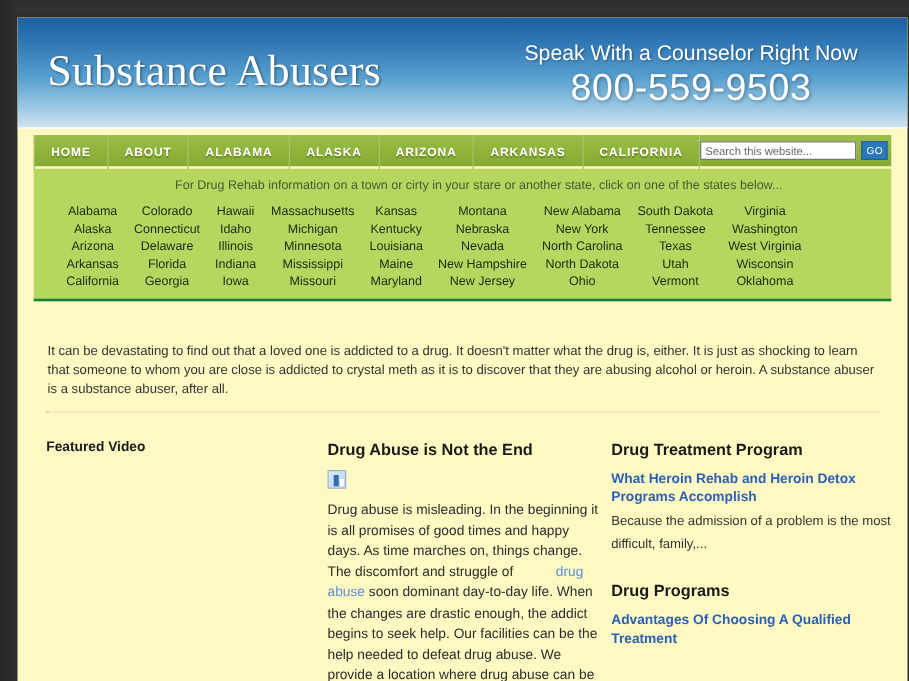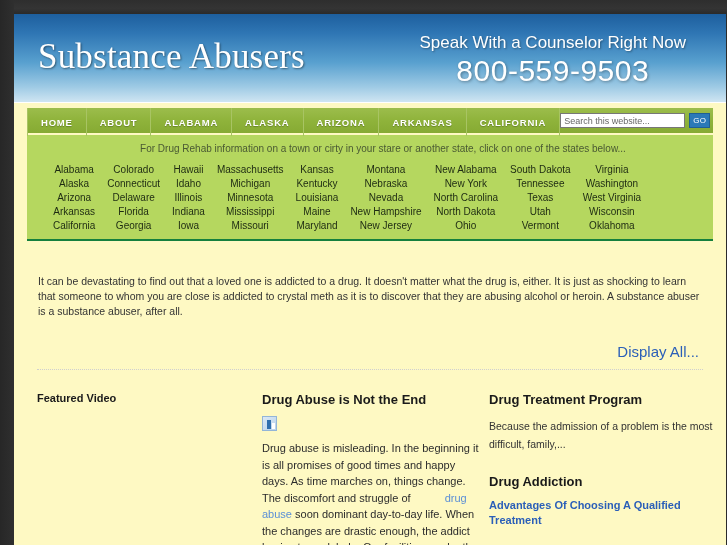--- a/index.html
+++ b/index.html
@@ -363,41 +363,39 @@
           <span class="state-link">Wisconsin</span>
           <span class="state-link">Oklahoma</span>
         </div>
 
       </div>
     </div>
 
     <div class="intro-block">
       <p class="intro-text">It can be devastating to find out that a loved one is addicted to a drug. It doesn't matter what the drug is, either. It is just as shocking to learn that someone to whom you are close is addicted to crystal meth as it is to discover that they are abusing alcohol or heroin. A substance abuser is a substance abuser, after all.</p>
     </div>
-    <div class="display-all-row">
-      <span class="display-all">Display All...</span>
-    </div>
     <div class="hr-dotted"></div>
 
     <div class="columns">
 
       <div class="col-left">
         <div class="col-heading">Featured Video</div>
       </div>
 
       <div class="col-mid">
         <div class="col-heading-lg">Drug Abuse is Not the End</div>
         <div class="broken-img"></div>
         <div class="body-copy"><span>Drug abuse is misleading. In the beginning it is all promises of good times and happy days. As time marches on, things change. The discomfort and struggle of </span><span class="inline-link">drug abuse</span><span> soon dominant day-to-day life. When the changes are drastic enough, the addict begins to seek help. Our facilities can be the help needed to defeat drug abuse. We provide a location where drug abuse can be addressed as the addict primary concern. Seclusion means that</span></div>
       </div>
 
       <div class="col-right">
         <div class="col-heading-lg">Drug Treatment Program</div>
+        <span class="entry-link">What Heroin Rehab and Heroin Detox Programs Accomplish</span>
         <span class="entry-excerpt">Because the admission of a problem is the most difficult, family,...</span>
         <div class="block-gap"></div>
-        <div class="col-heading-lg">Drug Addiction</div>
+        <div class="col-heading-lg">Drug Programs</div>
         <span class="entry-link">Advantages Of Choosing A Qualified Treatment</span>
       </div>
 
     </div>
 
   </div>
 </div>
 
 </body></html>

